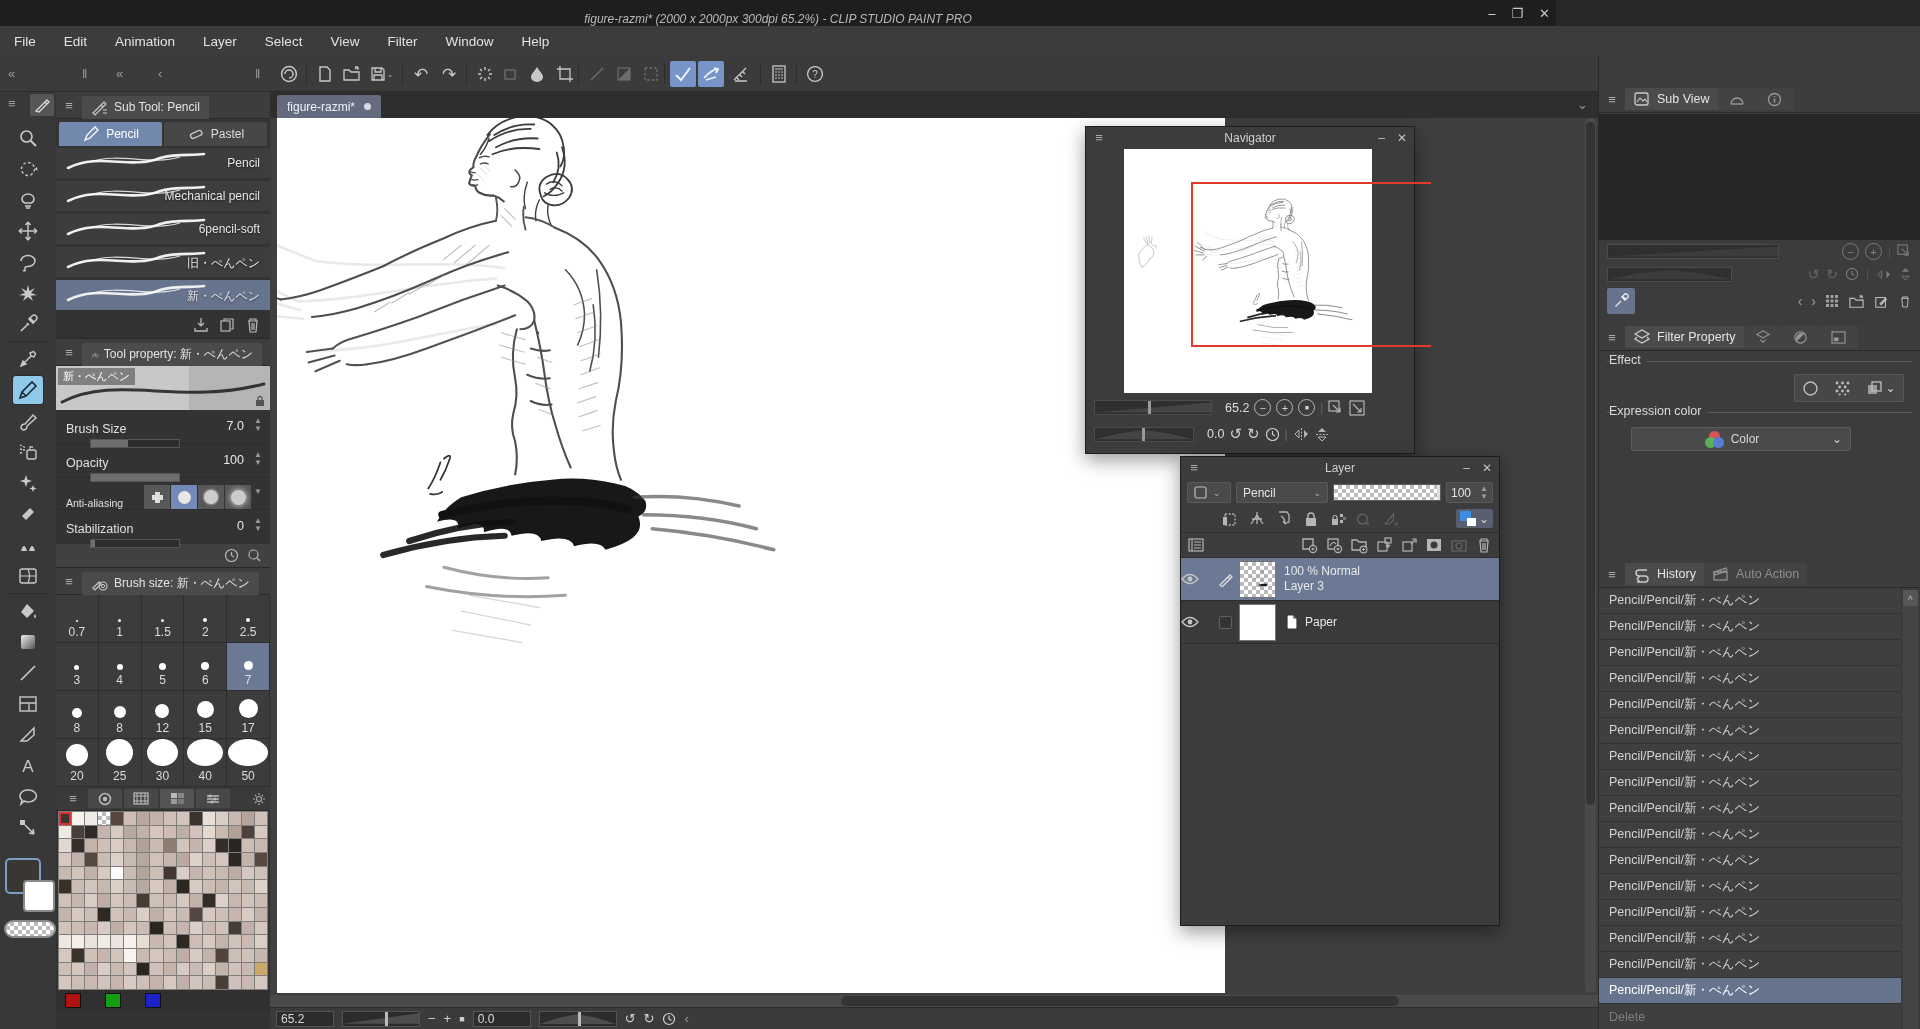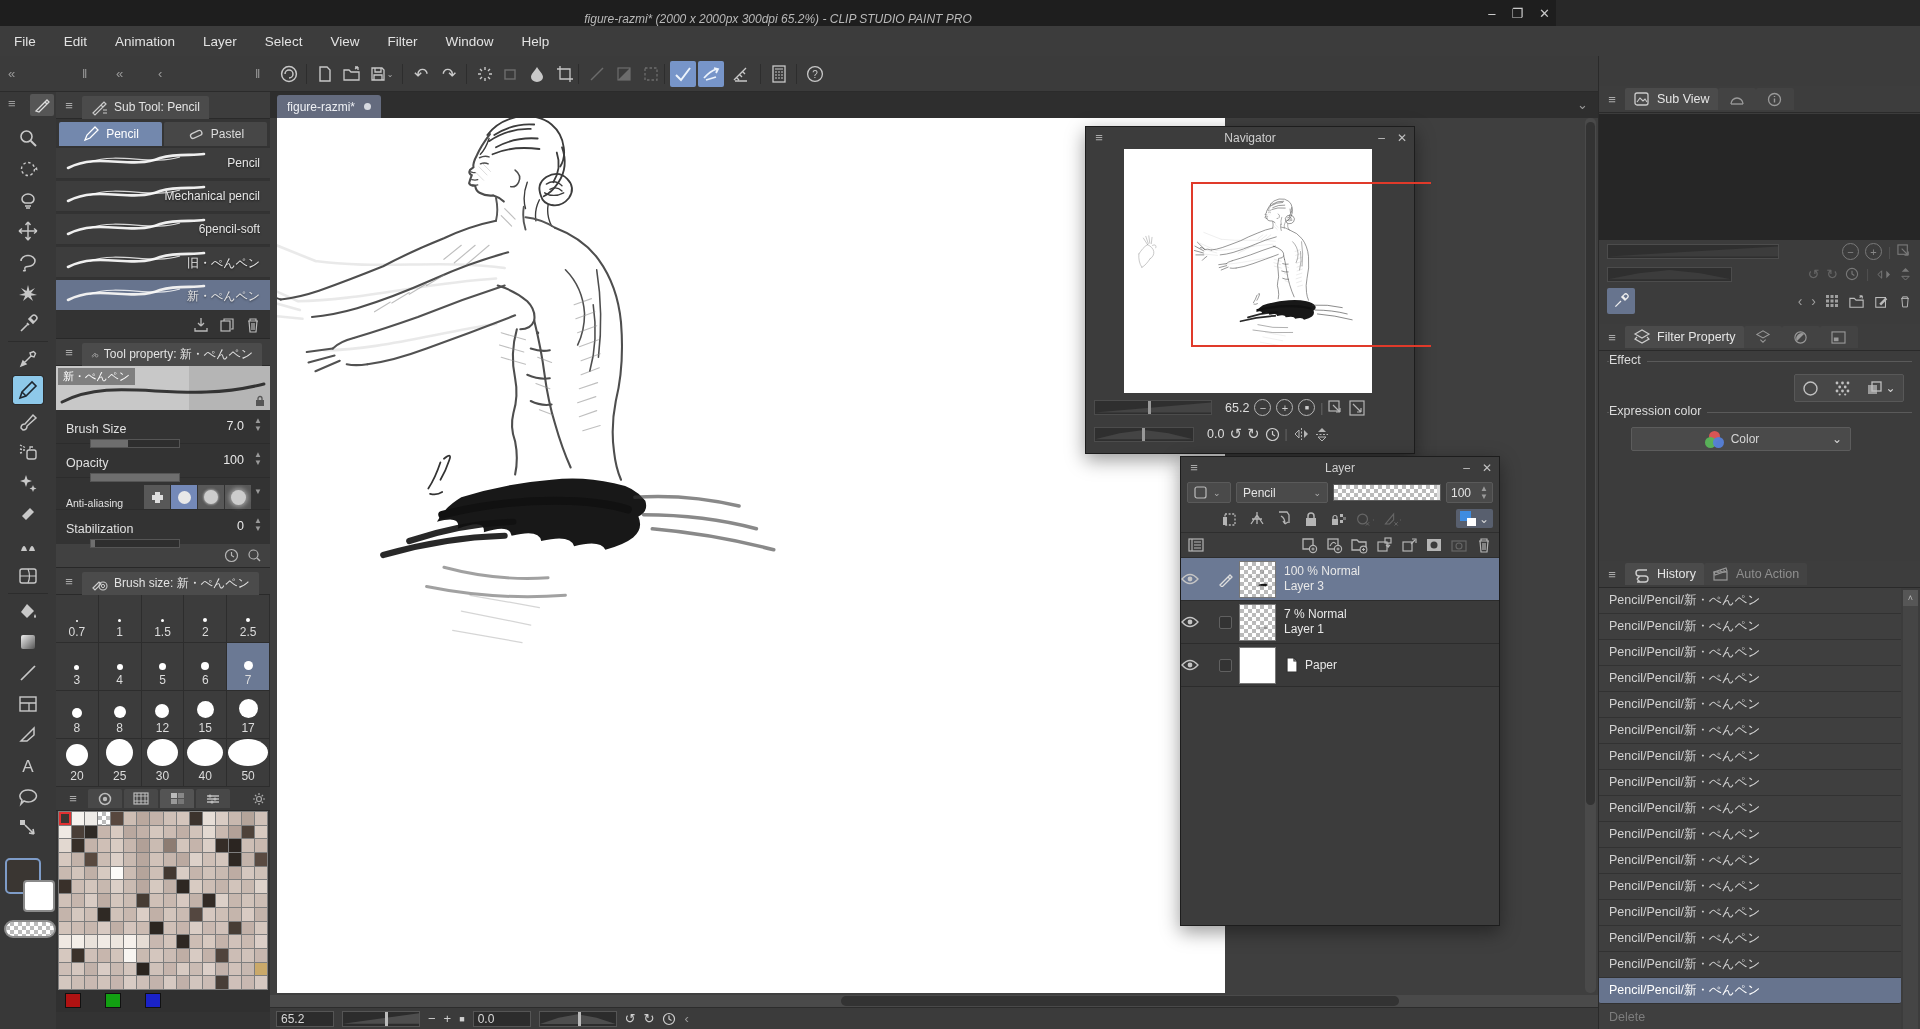--- a/index.html
+++ b/index.html
@@ -1298,44 +1298,20 @@
         <div>
           <div class="meta m1">100 % Normal</div>
           <div class="meta" style="display:flex;align-items:center;gap:5px">
 
             <span>Layer 3</span>
           </div>
         </div>
       </div>
 
 
-      <div class="lyr">
-        <span class="eye">
-          <svg width="18" height="12" viewBox="0 0 18 12">
-            <path d="M1,6 Q9,-3 17,6 Q9,15 1,6z" fill="none" stroke="#c5c5c5" stroke-width="1.3"></path>
-            <circle cx="9" cy="6" r="2.4" fill="#c5c5c5"></circle>
-          </svg>
-        </span>
-        <span class="edcol">
-
-          <span class="chkempty"></span>
-        </span>
-        <div class="thumb checker">
-          <svg class="th-art" width="35" height="35" viewBox="0 0 1000 1000" preserveAspectRatio="none" style="opacity: 0.25;">
-            <use href="#fig"></use>
-          </svg>
-        </div>
-        <div>
-          <div class="meta m1">7 % Normal</div>
-          <div class="meta" style="display:flex;align-items:center;gap:5px">
-
-            <span>Layer 1</span>
-          </div>
-        </div>
-      </div>
 
       <div class="lyr paper">
         <span class="eye">
           <svg width="18" height="12" viewBox="0 0 18 12">
             <path d="M1,6 Q9,-3 17,6 Q9,15 1,6z" fill="none" stroke="#c5c5c5" stroke-width="1.3"></path>
             <circle cx="9" cy="6" r="2.4" fill="#c5c5c5"></circle>
           </svg>
         </span>
         <span class="edcol">
 

